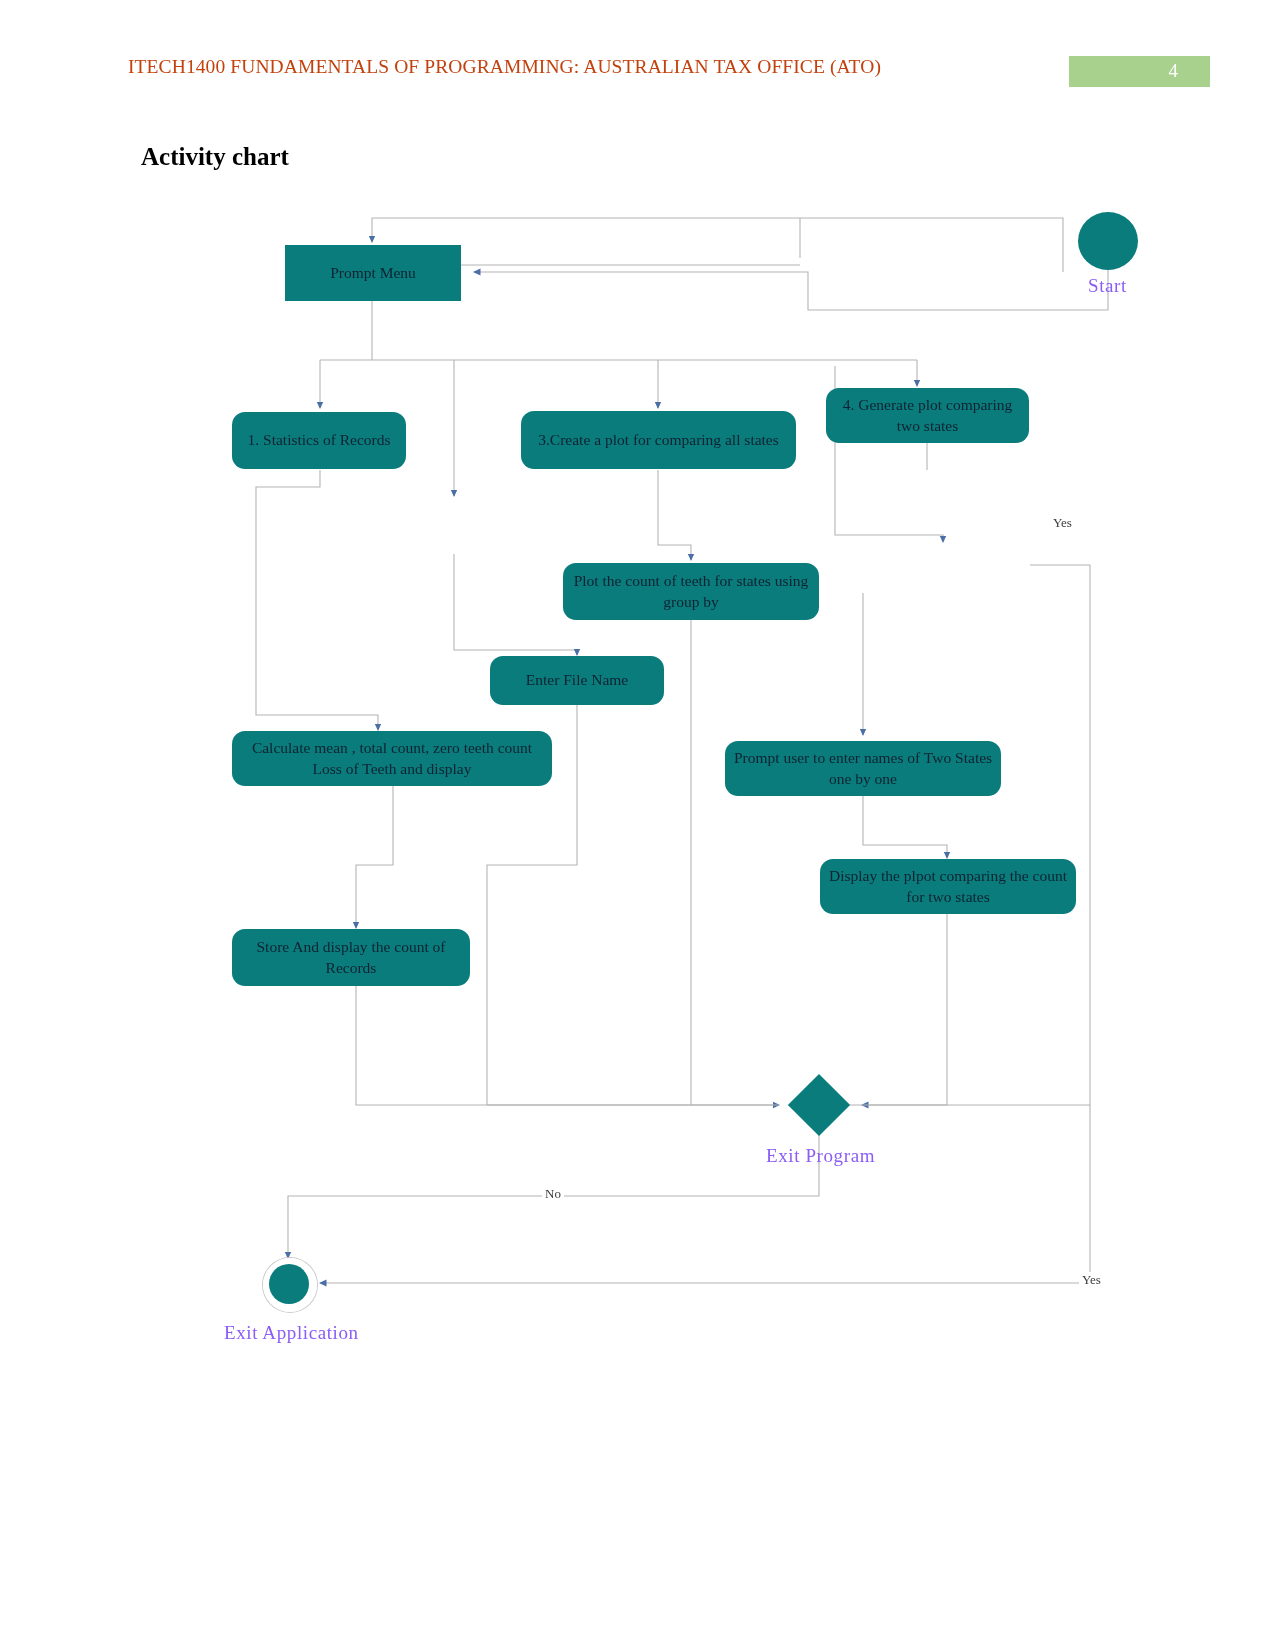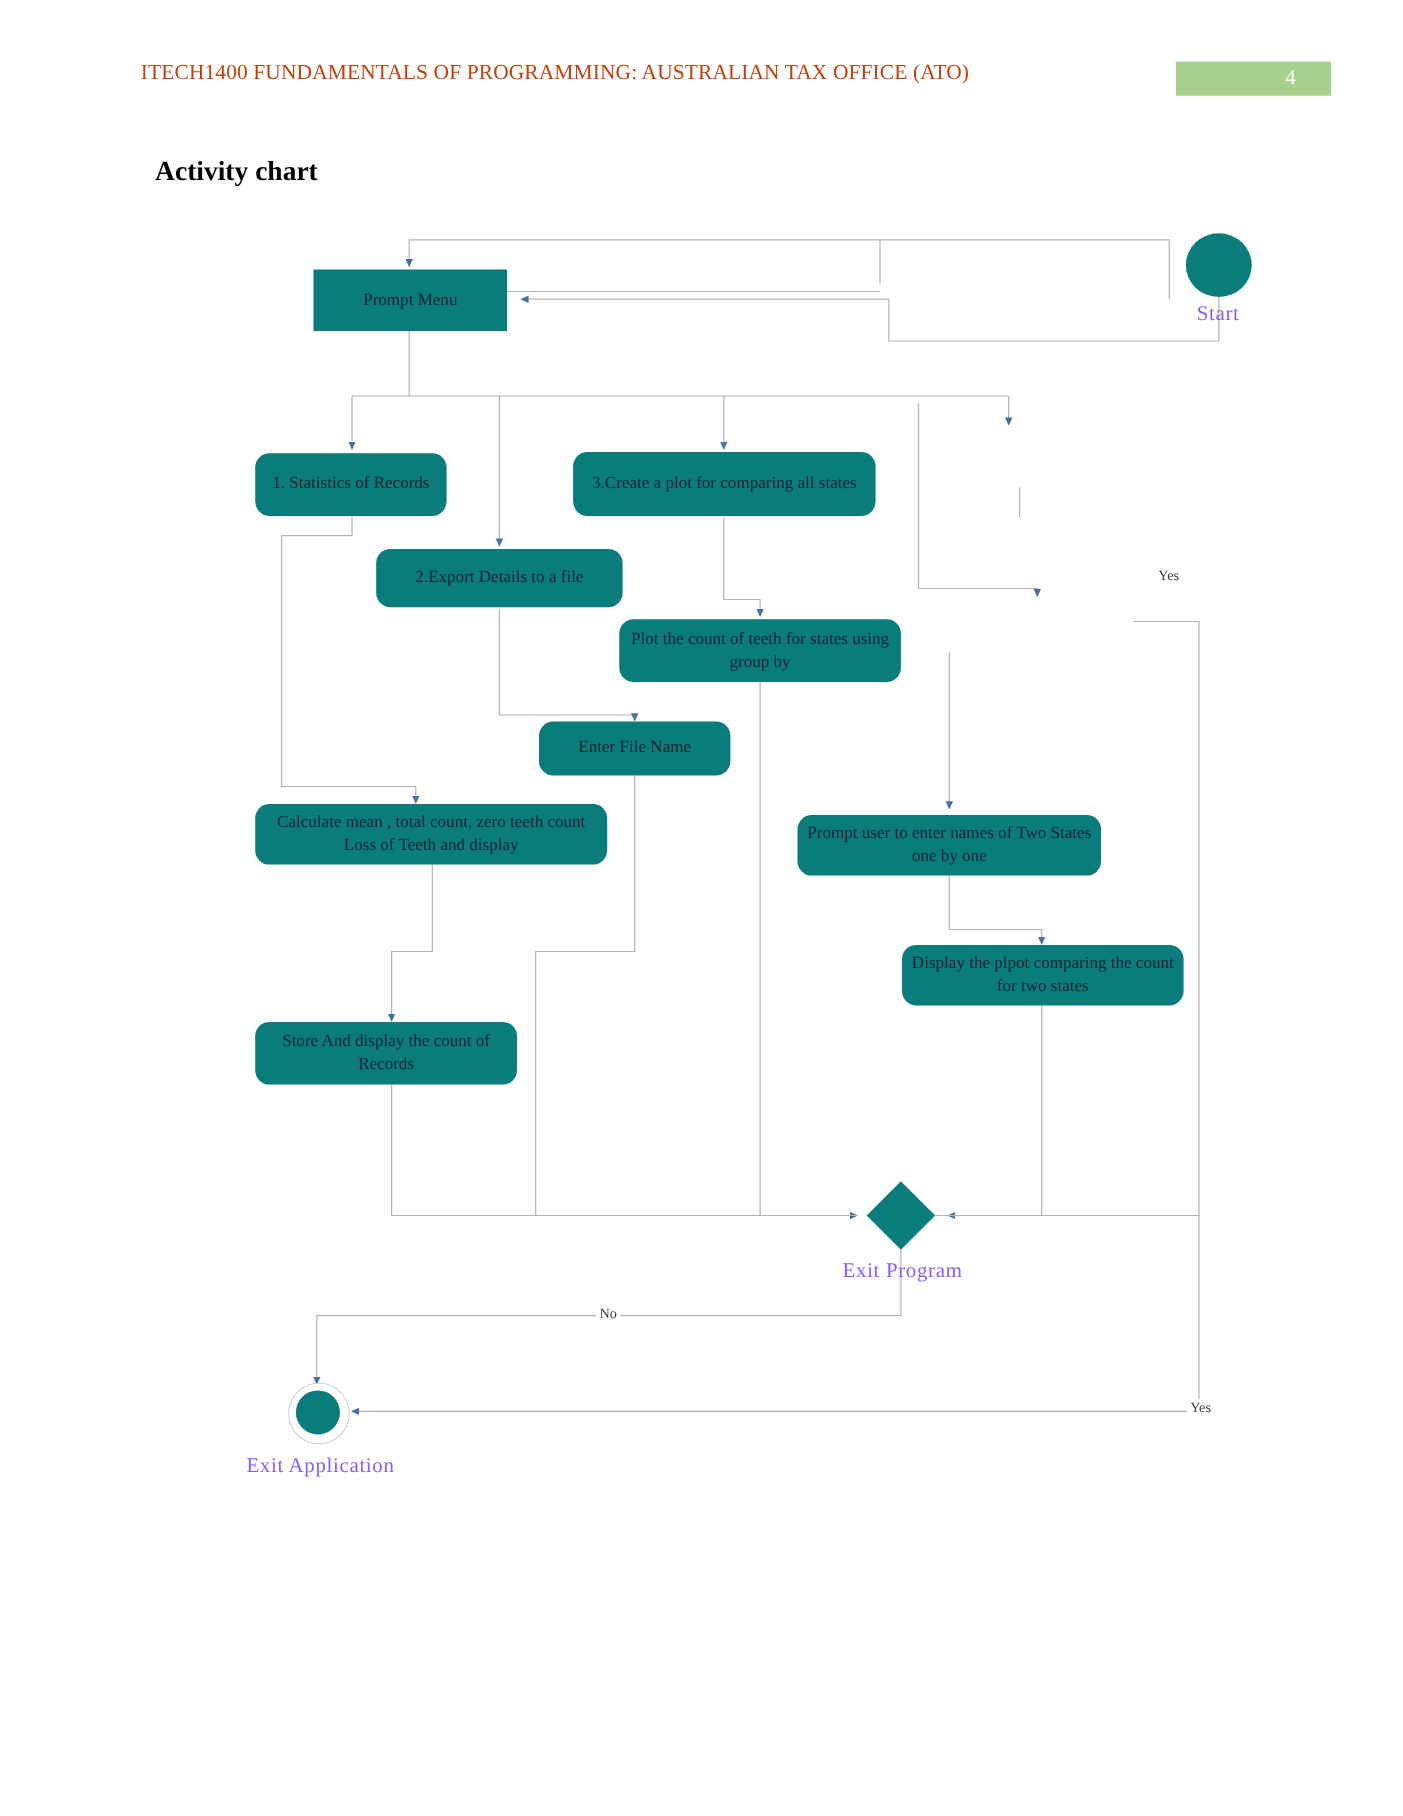--- a/index.html
+++ b/index.html
@@ -198,24 +198,24 @@
   </div>
 
   <div class="node rounded" style="left:232px; top:412px; width:174px; height:57px;">
     <span>1.  Statistics of Records</span>
   </div>
 
   <div class="node rounded" style="left:521px; top:411px; width:275px; height:58px;">
     <span>3.Create a plot for comparing all states</span>
   </div>
 
-
-  <div class="node rounded" style="left:342px; top:499px; width:224px; height:53px;">
-    <span>2.Export Details to a file</span>
-  </div>
+  <div class="node rounded" style="left:826px; top:388px; width:203px; height:55px;">
+    <span>4. Generate plot comparing two states</span>
+  </div>
+
 
   <div class="node rounded" style="left:563px; top:563px; width:256px; height:57px;">
     <span>Plot the count of teeth for states using group by</span>
   </div>
 
 
   <div class="node rounded" style="left:490px; top:656px; width:174px; height:49px;">
     <span>Enter File Name</span>
   </div>
 

